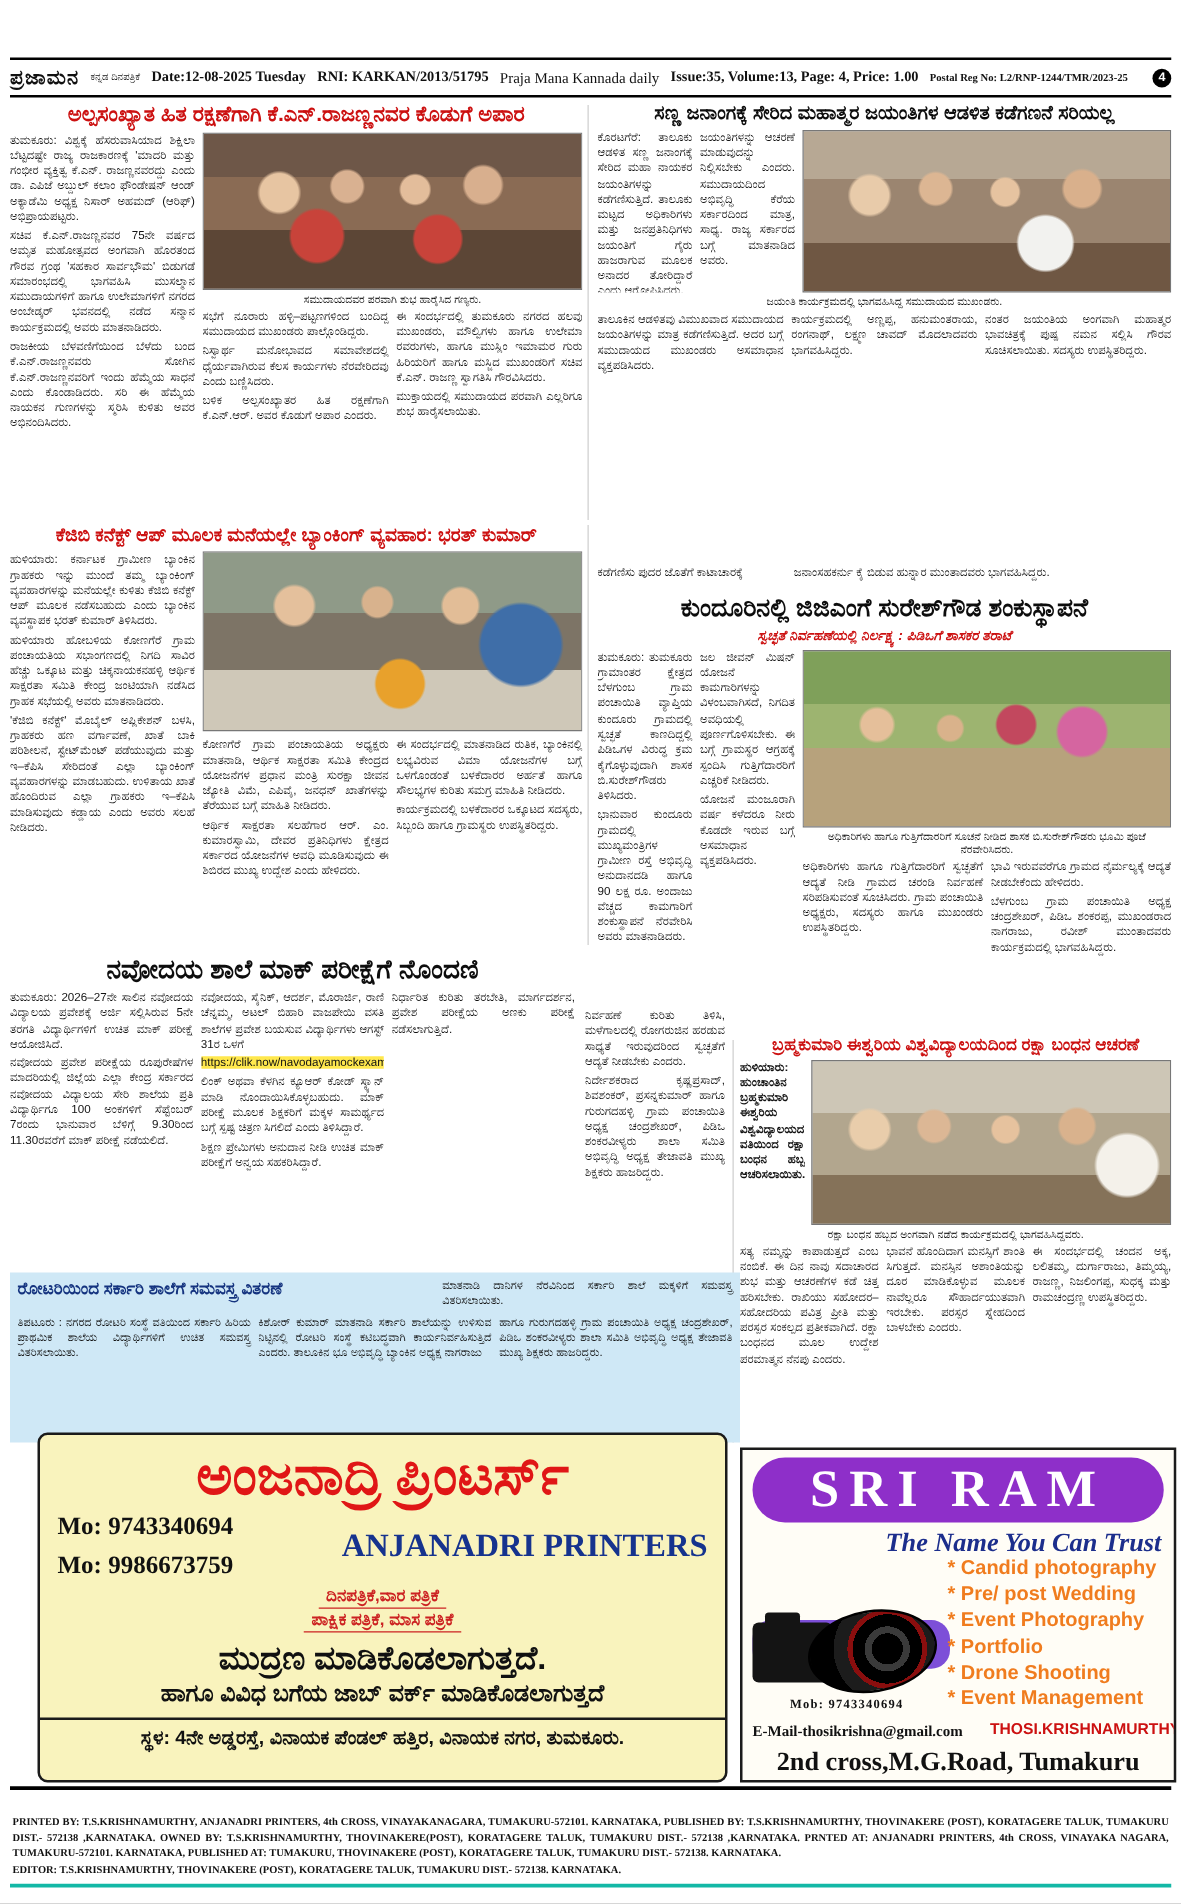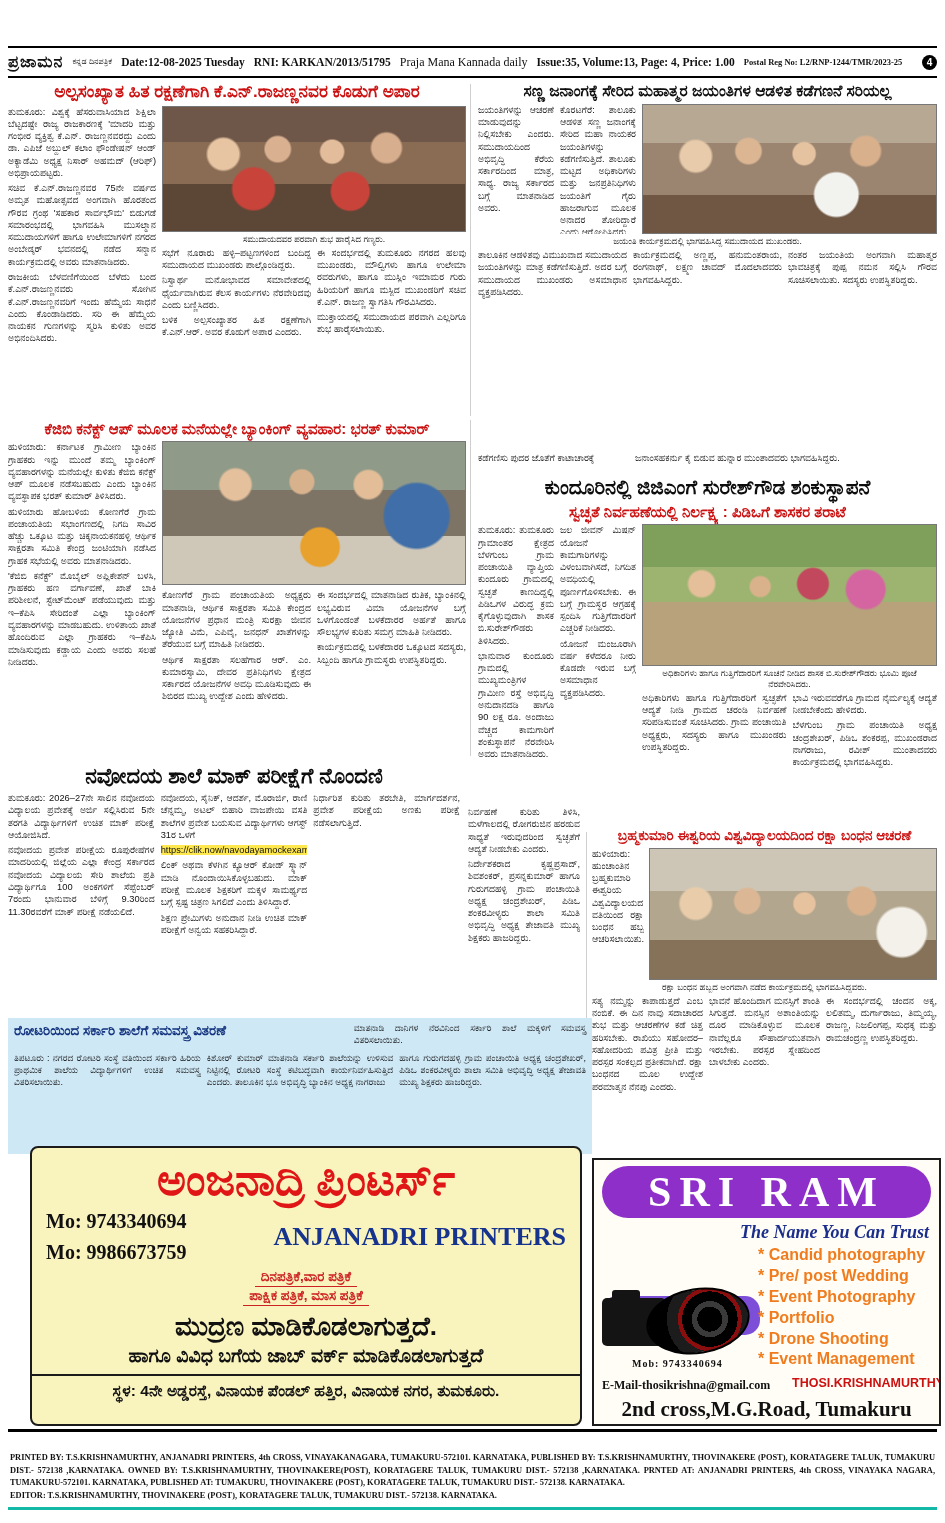--- a/index.html
+++ b/index.html
@@ -85,21 +85,21 @@
   .anj-big1 { font-weight:bold; font-size:26px; text-align:center; margin-top:5px; }
   .anj-big2 { font-weight:bold; font-size:19px; text-align:center; margin-top:3px; }
   .anj-addr { border-top:2.5px solid #1b1b1b; margin-top:7px; padding:6px 4px; font-weight:bold; font-size:15.5px; text-align:center; }
 
   
   .ad-sr { position:absolute; background:#fffdf6; border:2px solid #1b1b1b; overflow:hidden; }
   .sr-pill { position:absolute; left:8px; right:8px; top:6px; height:52px; background:#8e2fc9; border-radius:28px;
     color:#fff; font-weight:bold; font-size:42px; letter-spacing:8px; font-family:"Liberation Serif", serif;
     display:flex; align-items:center; justify-content:center; }
   .sr-tag { position:absolute; top:62px; right:10px; color:#1c2e8c; font-style:italic; font-weight:bold;
-    font-size:18px; font-family:"Liberation Serif", serif; }
+    font-size:21px; font-family:"Liberation Serif", serif; }
   .sr-badge { position:absolute; left:8px; top:88px; width:146px; background:#7d4fd8; color:#fff; font-weight:bold;
     font-size:12.5px; border-radius:15px; padding:4px 6px; text-align:center; line-height:1.25;margin-top:48px; }
   .sr-cam { position:absolute; left:8px; top:128px; width:150px; height:68px; }
   .cam-body { position:absolute; left:0; top:10px; width:64px; height:48px; background:#141414; border-radius:5px; }
   .cam-top { position:absolute; left:10px; top:2px; width:28px; height:12px; background:#141414; border-radius:3px; }
   .cam-lens { position:absolute; left:44px; top:0; width:100px; height:62px; border-radius:50%;
     background: radial-gradient(circle at 62% 50%, #000 0 18%, #3a3a3a 18% 26%, #000 26% 40%, #8a0e0e 40% 46%, #1c1c1c 46% 62%, #000 62%);
     transform:rotate(-9deg); border:2px solid #000; }
   .sr-services { position:absolute; left:164px; top:86px; right:6px; }
   .sr-item { color:#f07c1e; font-weight:bold; font-size:16px; line-height:1.18; margin:0 0 2px; white-space:nowrap; }
@@ -156,24 +156,24 @@
         </div>
       </div>
     </div>
   </div>
 
   <div class="article" style="left:478px; top:82px; width:459px; height:334px;">
     <div class="hl black" style="font-size:15.5px;">ಸಣ್ಣ ಜನಾಂಗಕ್ಕೆ ಸೇರಿದ ಮಹಾತ್ಮರ ಜಯಂತಿಗಳ ಆಡಳಿತ ಕಡೆಗಣನೆ ಸರಿಯಲ್ಲ</div>
     <div style="display:flex; gap:6px; height:130px;">
       <div class="cols" style="flex:0 0 158px;">
         <div class="col">
+            <p class="para">ಕೊರಟಗೆರೆ: ತಾಲೂಕು ಆಡಳಿತ ಸಣ್ಣ ಜನಾಂಗಕ್ಕೆ ಸೇರಿದ ಮಹಾ ನಾಯಕರ ಜಯಂತಿಗಳನ್ನು ಕಡೆಗಣಿಸುತ್ತಿದೆ. ತಾಲೂಕು ಮಟ್ಟದ ಅಧಿಕಾರಿಗಳು ಮತ್ತು ಜನಪ್ರತಿನಿಧಿಗಳು ಜಯಂತಿಗೆ ಗೈರು ಹಾಜರಾಗುವ ಮೂಲಕ ಅನಾದರ ತೋರಿದ್ದಾರೆ ಎಂದು ಆರೋಪಿಸಿದರು.</p>
+          </div>
+        <div class="col">
             <p class="para">ಜಯಂತಿಗಳನ್ನು ಆಚರಣೆ ಮಾಡುವುದನ್ನು ನಿಲ್ಲಿಸಬೇಕು ಎಂದರು. ಸಮುದಾಯದಿಂದ ಅಭಿವೃದ್ಧಿ ಕೆರೆಯ ಸರ್ಕಾರದಿಂದ ಮಾತ್ರ, ಸಾಧ್ಯ. ರಾಜ್ಯ ಸರ್ಕಾರದ ಬಗ್ಗೆ ಮಾತನಾಡಿದ ಅವರು.</p>
-          </div>
-        <div class="col">
-            <p class="para">ಕೊರಟಗೆರೆ: ತಾಲೂಕು ಆಡಳಿತ ಸಣ್ಣ ಜನಾಂಗಕ್ಕೆ ಸೇರಿದ ಮಹಾ ನಾಯಕರ ಜಯಂತಿಗಳನ್ನು ಕಡೆಗಣಿಸುತ್ತಿದೆ. ತಾಲೂಕು ಮಟ್ಟದ ಅಧಿಕಾರಿಗಳು ಮತ್ತು ಜನಪ್ರತಿನಿಧಿಗಳು ಜಯಂತಿಗೆ ಗೈರು ಹಾಜರಾಗುವ ಮೂಲಕ ಅನಾದರ ತೋರಿದ್ದಾರೆ ಎಂದು ಆರೋಪಿಸಿದರು.</p>
           </div>
       </div>
       <div class="photo ph-indoor" style="flex:1;"></div>
     </div>
     <div class="caption">ಜಯಂತಿ ಕಾರ್ಯಕ್ರಮದಲ್ಲಿ ಭಾಗವಹಿಸಿದ್ದ ಸಮುದಾಯದ ಮುಖಂಡರು.</div>
     <div class="cols" style="height:158px;">
       <div class="col">
           <p class="para">ತಾಲೂಕಿನ ಆಡಳಿತವು ವಿಮುಖವಾದ ಸಮುದಾಯದ ಜಯಂತಿಗಳನ್ನು ಮಾತ್ರ ಕಡೆಗಣಿಸುತ್ತಿದೆ. ಅದರ ಬಗ್ಗೆ ಸಮುದಾಯದ ಮುಖಂಡರು ಅಸಮಾಧಾನ ವ್ಯಕ್ತಪಡಿಸಿದರು.</p>
         </div>
       <div class="col">
@@ -212,21 +212,21 @@
   <div class="article" style="left:478px; top:420px; width:459px; height:384px;">
     <div class="cols" style="height:24px;margin-top:32px;">
       <div class="col">
           <p class="para">ಕಡೆಗಣಿಸು ಪುದರ ಜೊತೆಗೆ ಕಾಟಾಚಾರಕ್ಕೆ</p>
         </div>
       <div class="col" style="flex:2;">
           <p class="para">ಜನಾಂಸಹಕರ್ನು ಕೈ ಬಿಡುವ ಹುನ್ನಾರ ಮುಂತಾದವರು ಭಾಗವಹಿಸಿದ್ದರು.</p>
         </div>
     </div>
     <div class="hl black" style="font-size:20px;">ಕುಂದೂರಿನಲ್ಲಿ ಜಿಜಿಎಂಗೆ ಸುರೇಶ್‌ಗೌಡ ಶಂಕುಸ್ಥಾಪನೆ</div>
-    <div class="hl red" style="font-size:15px;">ಸ್ವಚ್ಛತೆ ನಿರ್ವಹಣೆಯಲ್ಲಿ ನಿರ್ಲಕ್ಷ್ಯ : ಪಿಡಿಒಗೆ ಶಾಸಕರ ತರಾಟೆ</div>
+    <div class="hl red" style="font-size:11px;font-style:italic;">ಸ್ವಚ್ಛತೆ ನಿರ್ವಹಣೆಯಲ್ಲಿ ನಿರ್ಲಕ್ಷ್ಯ : ಪಿಡಿಒಗೆ ಶಾಸಕರ ತರಾಟೆ</div>
     <div class="cols" style="height:300px;">
       <div class="cols" style="flex:0 0 158px;">
         <div class="col">
             <p class="para">ತುಮಕೂರು: ತುಮಕೂರು ಗ್ರಾಮಾಂತರ ಕ್ಷೇತ್ರದ ಬೆಳಗುಂಬ ಗ್ರಾಮ ಪಂಚಾಯಿತಿ ವ್ಯಾಪ್ತಿಯ ಕುಂದೂರು ಗ್ರಾಮದಲ್ಲಿ ಸ್ವಚ್ಛತೆ ಕಾಣದಿದ್ದಲ್ಲಿ ಪಿಡಿಒಗಳ ವಿರುದ್ಧ ಕ್ರಮ ಕೈಗೊಳ್ಳುವುದಾಗಿ ಶಾಸಕ ಬಿ.ಸುರೇಶ್‌ಗೌಡರು ತಿಳಿಸಿದರು.</p>
             <p class="para">ಭಾನುವಾರ ಕುಂದೂರು ಗ್ರಾಮದಲ್ಲಿ ಮುಖ್ಯಮಂತ್ರಿಗಳ ಗ್ರಾಮೀಣ ರಸ್ತೆ ಅಭಿವೃದ್ಧಿ ಅನುದಾನದಡಿ ಹಾಗೂ 90 ಲಕ್ಷ ರೂ. ಅಂದಾಜು ವೆಚ್ಚದ ಕಾಮಗಾರಿಗೆ ಶಂಕುಸ್ಥಾಪನೆ ನೆರವೇರಿಸಿ ಅವರು ಮಾತನಾಡಿದರು.</p>
           </div>
         <div class="col">
             <p class="para">ಜಲ ಜೀವನ್ ಮಿಷನ್ ಯೋಜನೆ ಕಾಮಗಾರಿಗಳನ್ನು ವಿಳಂಬವಾಗಿಸದೆ, ನಿಗದಿತ ಅವಧಿಯಲ್ಲಿ ಪೂರ್ಣಗೊಳಿಸಬೇಕು. ಈ ಬಗ್ಗೆ ಗ್ರಾಮಸ್ಥರ ಆಗ್ರಹಕ್ಕೆ ಸ್ಪಂದಿಸಿ ಗುತ್ತಿಗೆದಾರರಿಗೆ ಎಚ್ಚರಿಕೆ ನೀಡಿದರು.</p>
             <p class="para">ಯೋಜನೆ ಮಂಜೂರಾಗಿ ವರ್ಷ ಕಳೆದರೂ ನೀರು ಕೊಡದೇ ಇರುವ ಬಗ್ಗೆ ಅಸಮಾಧಾನ ವ್ಯಕ್ತಪಡಿಸಿದರು.</p>
           </div>
@@ -289,21 +289,21 @@
         </div>
       <div class="col">
           <p class="para">ಹಾಗೂ ಗುರುಗದಹಳ್ಳಿ ಗ್ರಾಮ ಪಂಚಾಯಿತಿ ಅಧ್ಯಕ್ಷ ಚಂದ್ರಶೇಖರ್, ಪಿಡಿಒ ಶಂಕರವೀಳ್ಯರು ಶಾಲಾ ಸಮಿತಿ ಅಭಿವೃದ್ಧಿ ಅಧ್ಯಕ್ಷ ತೇಜಾವತಿ ಮುಖ್ಯ ಶಿಕ್ಷಕರು ಹಾಜರಿದ್ದರು.</p>
         </div>
     </div>
   </div>
 
   <div class="article" style="left:592px; top:828px; width:345px; height:330px;">
     <div class="hl red" style="font-size:13.5px;">ಬ್ರಹ್ಮಕುಮಾರಿ ಈಶ್ವರಿಯ ವಿಶ್ವವಿದ್ಯಾಲಯದಿಂದ ರಕ್ಷಾ ಬಂಧನ ಆಚರಣೆ</div>
     <div style="display:flex; gap:5px; height:132px;">
-      <div class="col" style="flex:0 0 52px; font-size:8.5px;">
+      <div class="col" style="flex:0 0 52px; font-size:8.5px;font-weight:bold;">
           <p class="para">ಹುಳಿಯಾರು: ಹುಂಚಾಂತಿನ ಬ್ರಹ್ಮಕುಮಾರಿ ಈಶ್ವರಿಯ ವಿಶ್ವವಿದ್ಯಾಲಯದ ವತಿಯಿಂದ ರಕ್ಷಾ ಬಂಧನ ಹಬ್ಬ ಆಚರಿಸಲಾಯಿತು.</p>
         </div>
       <div class="photo ph-hall" style="flex:1;"></div>
     </div>
     <div class="caption">ರಕ್ಷಾ ಬಂಧನ ಹಬ್ಬದ ಅಂಗವಾಗಿ ನಡೆದ ಕಾರ್ಯಕ್ರಮದಲ್ಲಿ ಭಾಗವಹಿಸಿದ್ದವರು.</div>
     <div class="cols" style="height:148px;">
       <div class="col">
           <p class="para">ಸತ್ಯ ನಮ್ಮನ್ನು ಕಾಪಾಡುತ್ತದೆ ಎಂಬ ನಂಬಿಕೆ. ಈ ದಿನ ನಾವು ಸದಾಚಾರದ ಶುಭ ಮತ್ತು ಆಚರಣೆಗಳ ಕಡೆ ಚಿತ್ತ ಹರಿಸಬೇಕು. ರಾಖಿಯು ಸಹೋದರ–ಸಹೋದರಿಯ ಪವಿತ್ರ ಪ್ರೀತಿ ಮತ್ತು ಪರಸ್ಪರ ಸಂಕಲ್ಪದ ಪ್ರತೀಕವಾಗಿದೆ. ರಕ್ಷಾ ಬಂಧನದ ಮೂಲ ಉದ್ದೇಶ ಪರಮಾತ್ಮನ ನೆನಪು ಎಂದರು.</p>
         </div>
       <div class="col">

